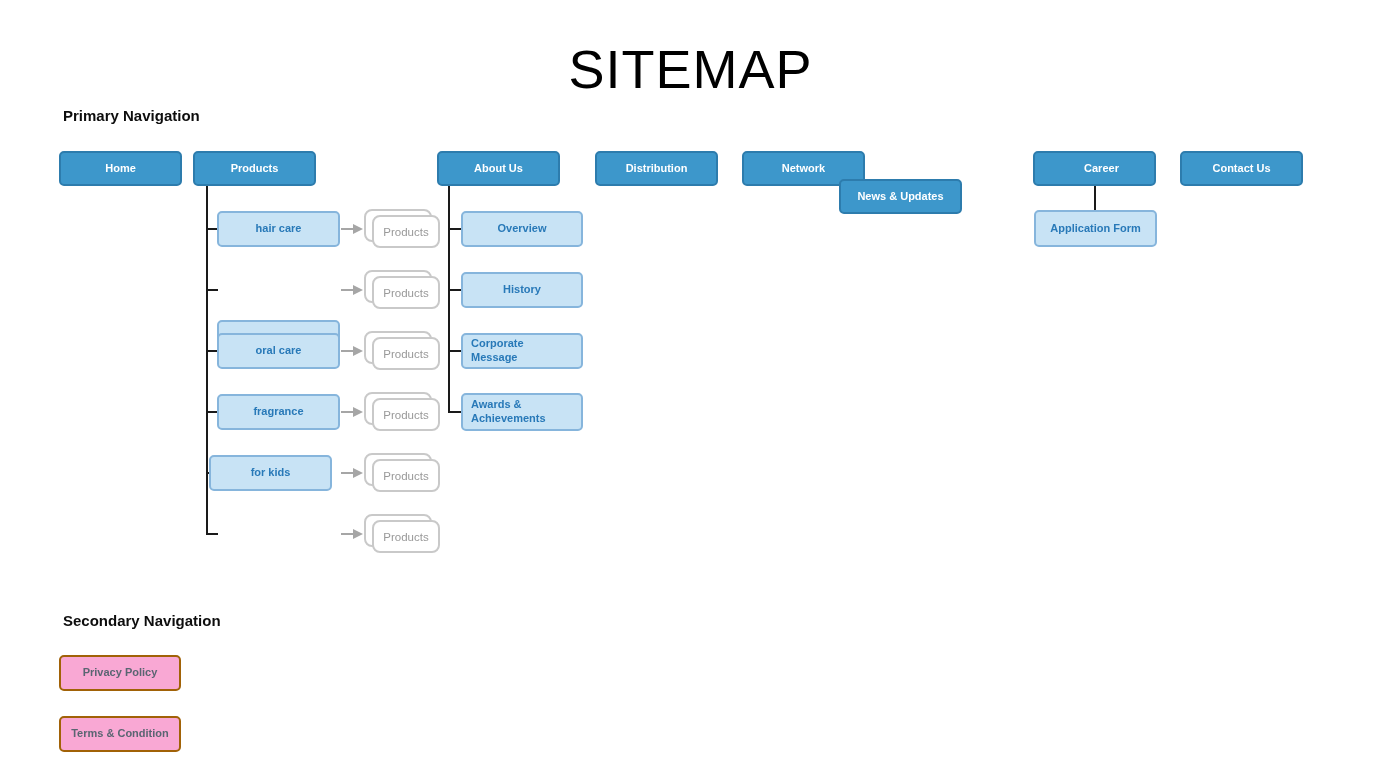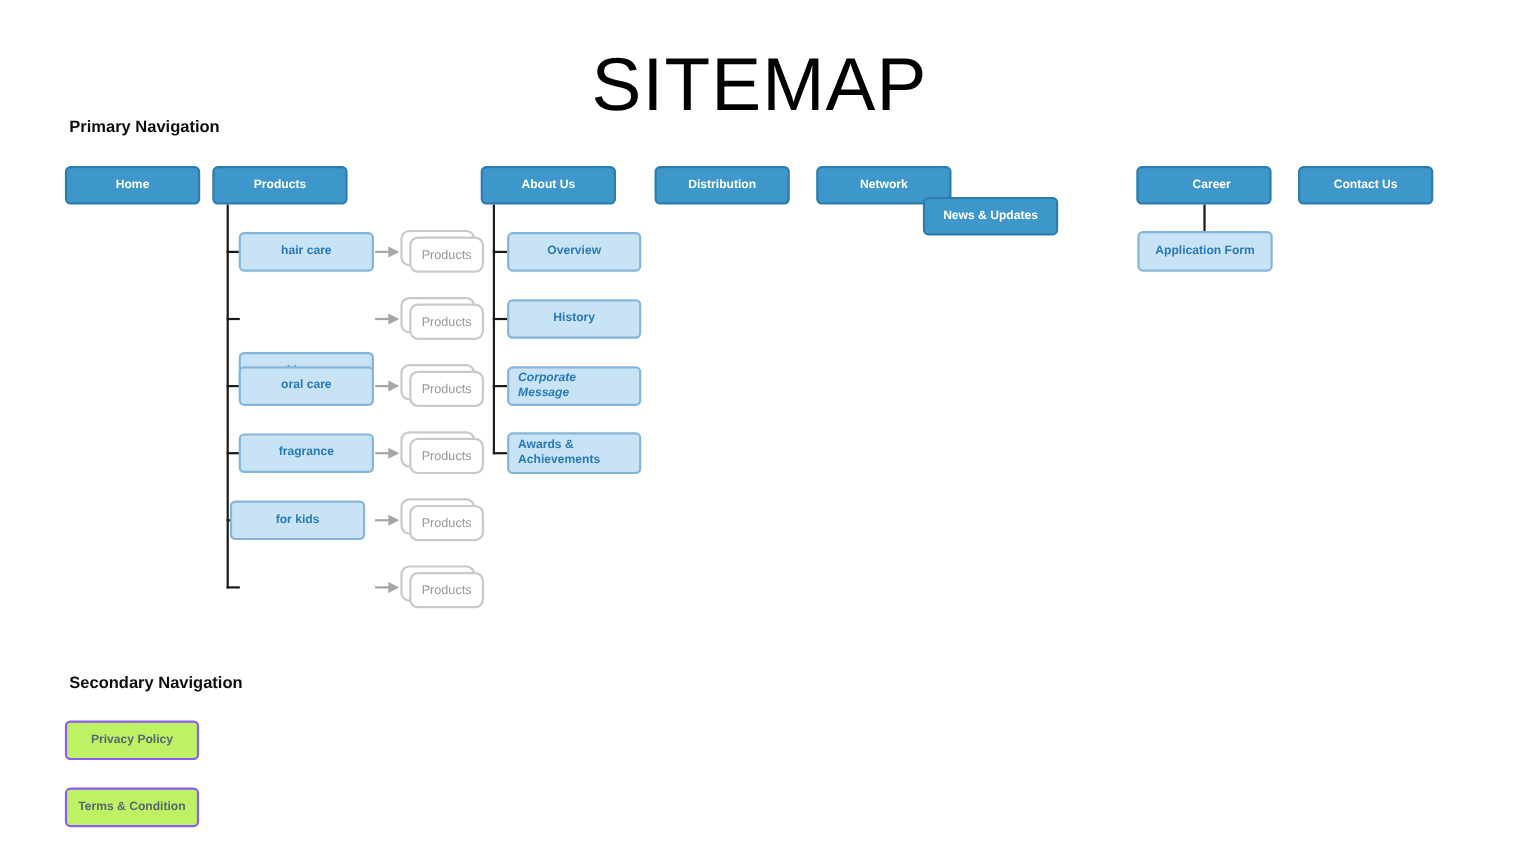--- a/index.html
+++ b/index.html
@@ -3,41 +3,41 @@
 <meta charset="utf-8">
 <style>
   * { margin:0; padding:0; box-sizing:border-box; }
   html,body { background:#ffffff; }
   .canvas {
     position:relative; width:1381px; height:774px; background:#ffffff;
     font-family:"Liberation Sans", sans-serif; overflow:hidden;
   }
   .title {
     position:absolute; top:38px; left:0; width:100%;
-    text-align:center; font-size:68px; font-weight:200;
+    text-align:center; font-size:54px; font-weight:200;
     letter-spacing:1px; color:#000;
   }
   .section-heading {
     position:absolute; font-size:15px; font-weight:bold; color:#0d0d0d;
   }
   .node {
     position:absolute; display:flex; align-items:center; justify-content:center;
     text-align:left; border-radius:5px; font-size:11px; font-weight:bold;
     line-height:1.25;
   }
   .node-primary {
     width:123px; height:35px; background:#3d97cb; border:2px solid #2d7cad;
     color:#ffffff;
   }
   .node-sub {
     width:123px; height:36px; background:#c8e3f5; border:2px solid #86b5dc;
     color:#2879b8; padding:0 8px;
   }
   .node-green {
-    width:122px; height:36px; background:#bef264; border:2px solid #8b5cf6;
+    width:122px; height:36px; background:#f9a8d4; border:2px solid #a16207;
     color:#5a6572;
   }
   .line { position:absolute; background:#1a1a1a; }
   .vline { width:2px; }
   .hline { height:2px; }
   .arrow-line { position:absolute; height:2px; background:#a6a6a6; }
   .arrow-head {
     position:absolute; width:0; height:0;
     border-top:5px solid transparent; border-bottom:5px solid transparent;
     border-left:10px solid #a6a6a6;
@@ -124,21 +124,21 @@
   </div>
 
   <div class="line vline" style="left:448px; top:186px; height:227px;"></div>
   <div class="line hline" style="left:448px; top:228px; width:13px;"></div>
   <div class="line hline" style="left:448px; top:289px; width:13px;"></div>
   <div class="line hline" style="left:448px; top:350px; width:13px;"></div>
   <div class="line hline" style="left:448px; top:411px; width:13px;"></div>
 
   <div class="node node-sub" style="left:461px; top:211px; width:122px;">Overview</div>
   <div class="node node-sub" style="left:461px; top:272px; width:122px;">History</div>
-  <div class="node node-sub" style="left:461px; top:333px; width:122px;font-style:italic;">Corporate Message</div>
+  <div class="node node-sub" style="left:461px; top:333px; width:122px;">Corporate Message</div>
   <div class="node node-sub" style="left:461px; top:393px; width:122px; height:38px;">Awards &amp; Achievements</div>
 
   <div class="line vline" style="left:1094px; top:186px; height:25px;"></div>
   <div class="node node-sub" style="left:1034px; top:210px; height:37px;">Application Form</div>
 
   <div class="section-heading" style="left:63px; top:612px;">Secondary Navigation</div>
   <div class="node node-green" style="left:59px; top:655px;">Privacy Policy</div>
   <div class="node node-green" style="left:59px; top:716px;">Terms &amp; Condition</div>
 
 </div>

